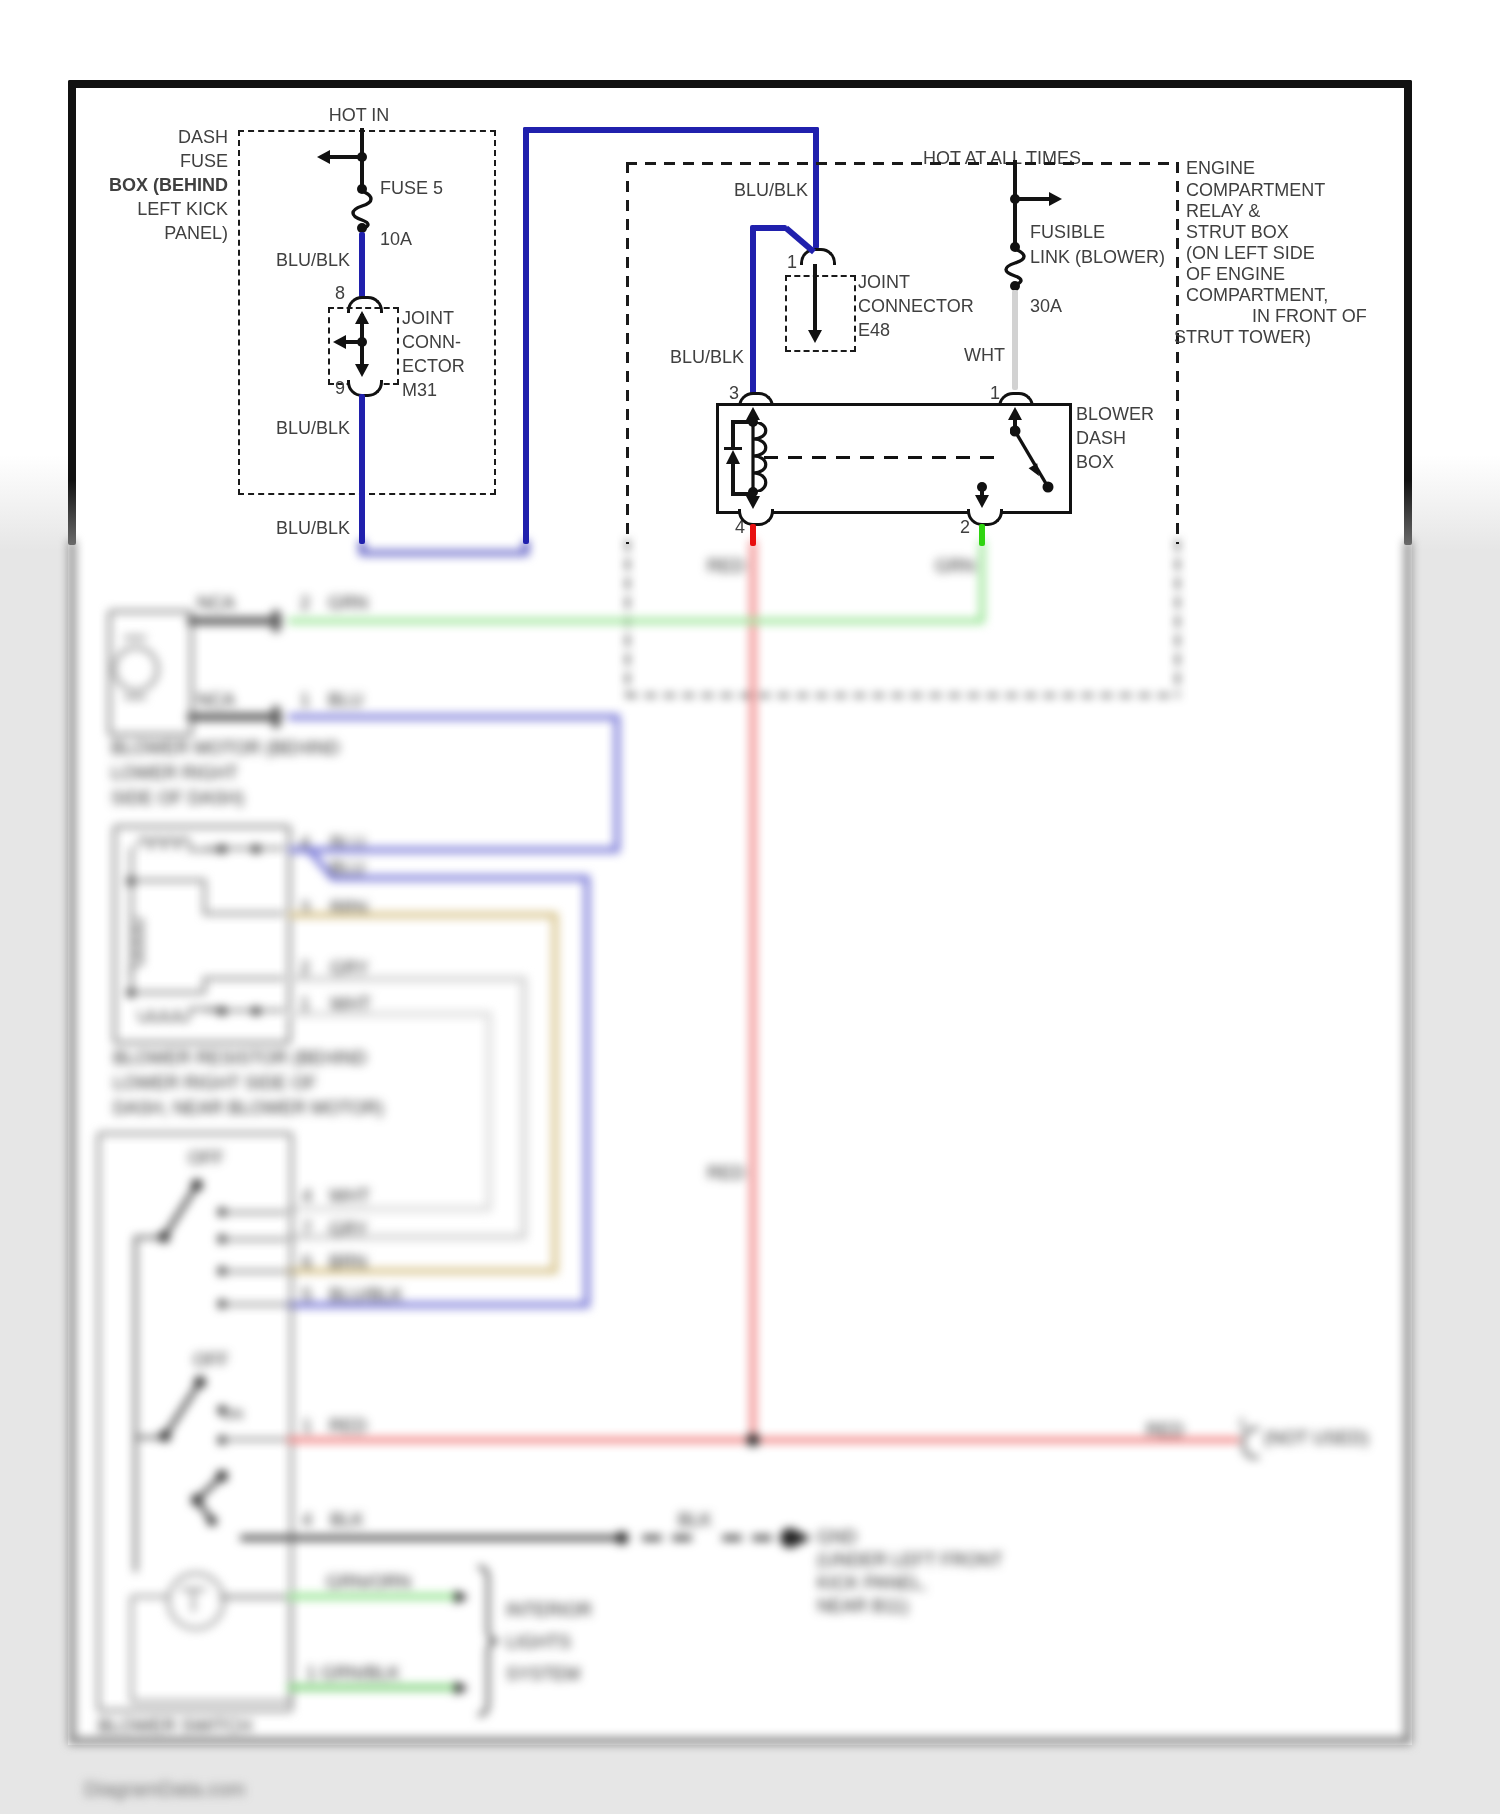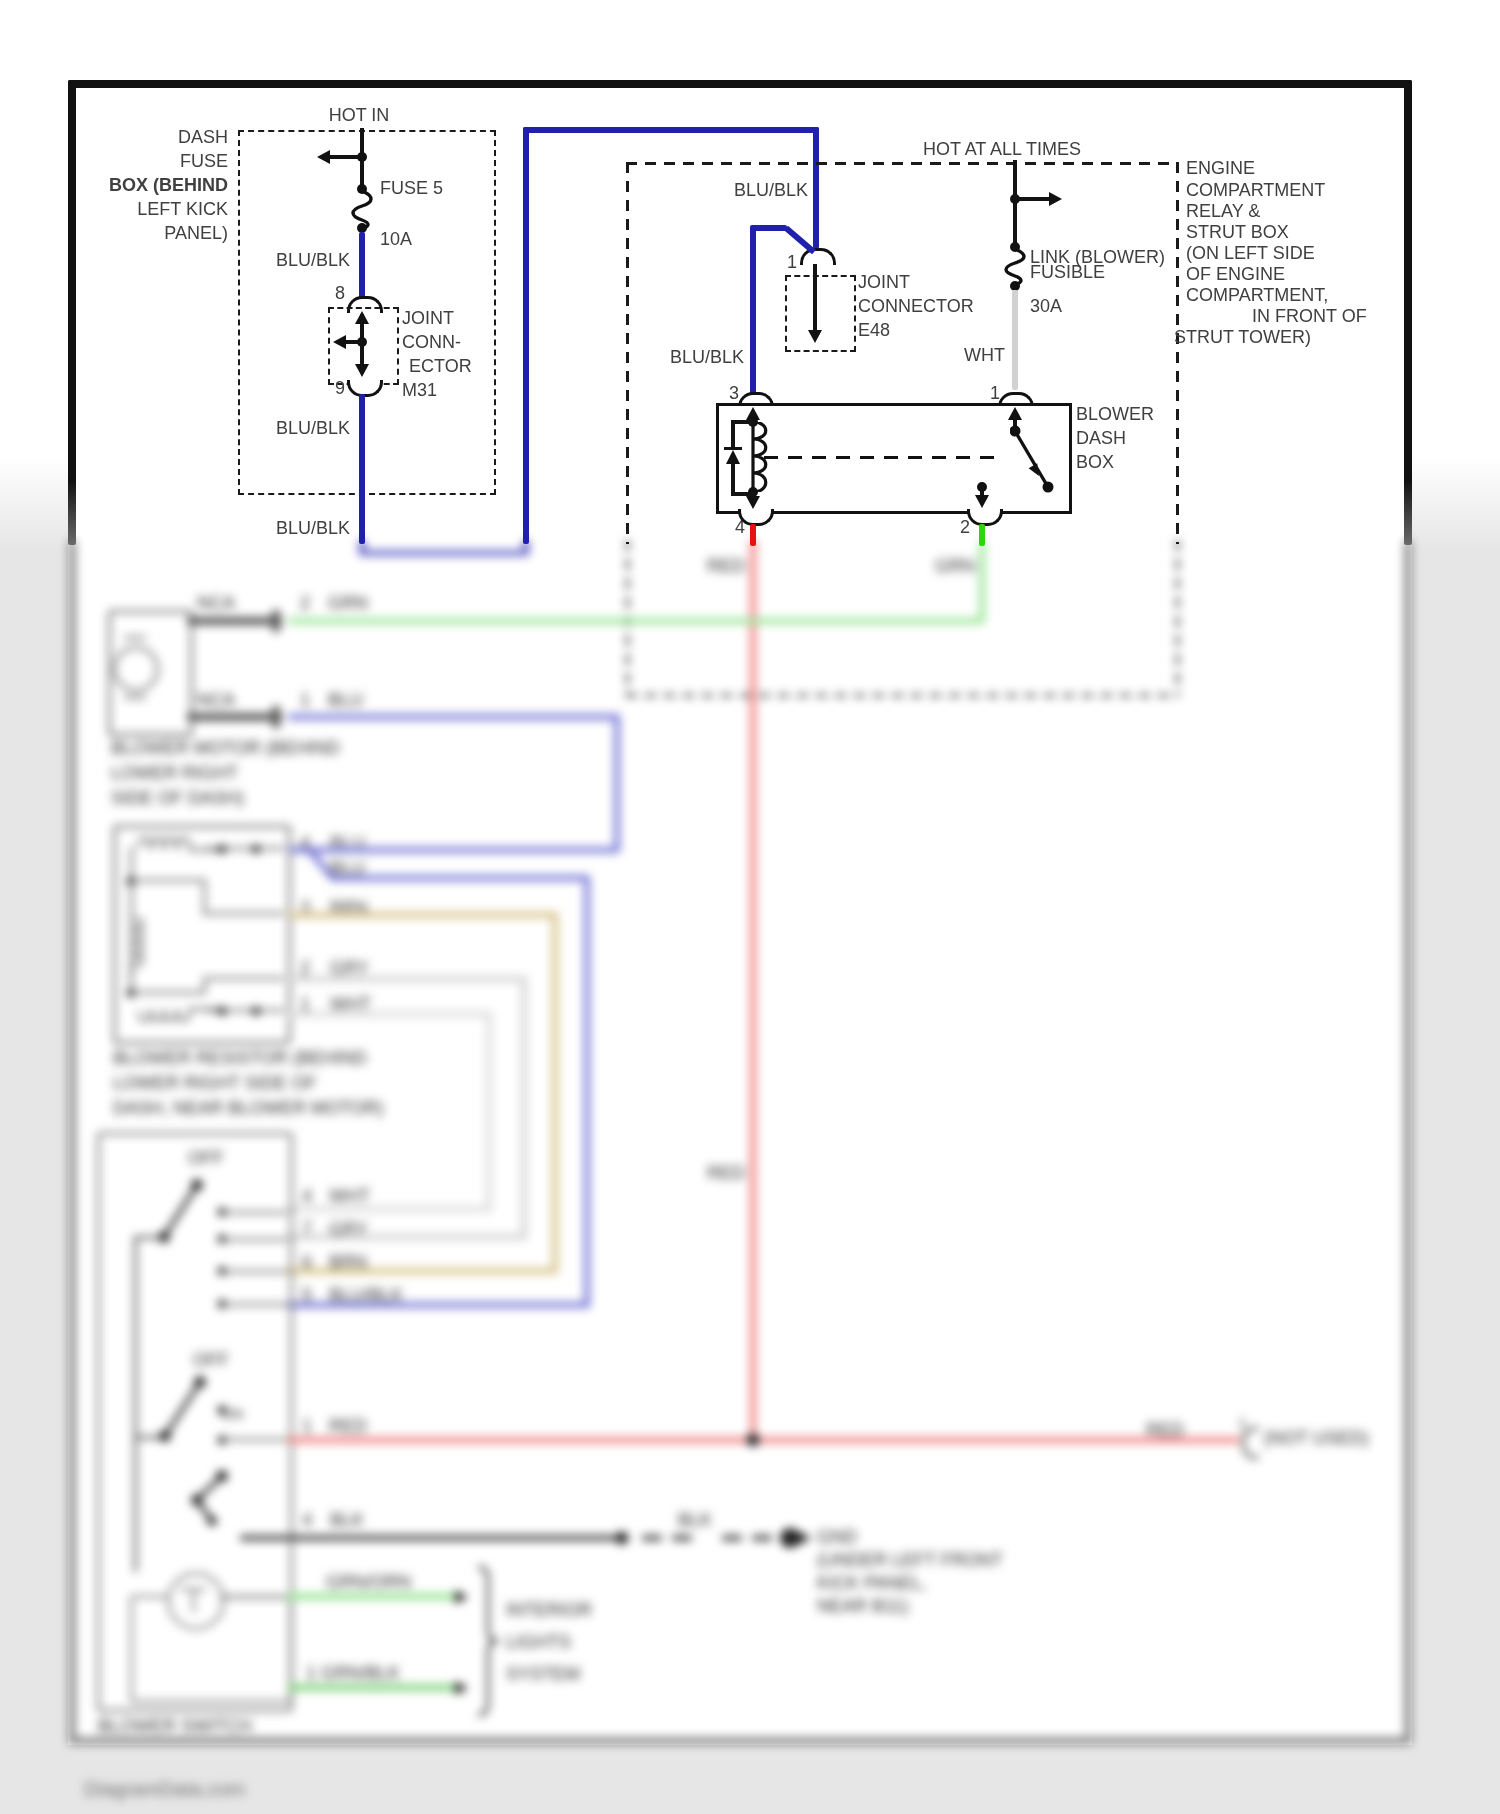--- a/index.html
+++ b/index.html
@@ -270,21 +270,21 @@
     <div class="v" style="left:360px;top:314px;height:58px;"></div>
     <div class="arr-u" style="left:355px;top:311px;"></div>
     <div class="arr-dn" style="left:355px;top:364px;"></div>
     <div class="dot" style="left:362px;top:342px;"></div>
     <div class="h" style="left:341px;top:340px;width:22px;"></div>
     <div class="arr-l" style="left:333px;top:335px;"></div>
     <div class="arc-u" style="left:347px;top:380px;"></div>
     <div class="t tr" style="left:305px;top:378px;width:40px;">9</div>
     <div class="t" style="left:402px;top:308px;">JOINT</div>
     <div class="t" style="left:402px;top:332px;">CONN-</div>
-    <div class="t" style="left:402px;top:356px;margin-left:7px;">ECTOR</div>
+    <div class="t" style="left:402px;top:356px;">ECTOR</div>
     <div class="t" style="left:402px;top:380px;">M31</div>
     <div class="wire" style="left:359px;top:394px;width:6px;height:150px;background:#2020ad;"></div>
     <div class="t tr" style="left:250px;top:418px;width:100px;">BLU/BLK</div>
     <div class="t tr" style="left:250px;top:518px;width:100px;">BLU/BLK</div>
 
     <div class="wire" style="left:523px;top:127px;width:6px;height:417px;background:#2020ad;"></div>
     <div class="wire" style="left:523px;top:127px;width:296px;height:6px;background:#2020ad;"></div>
     <div class="wire" style="left:813px;top:127px;width:6px;height:122px;background:#2020ad;"></div>
     <div class="t tr" style="left:708px;top:180px;width:100px;">BLU/BLK</div>
 
@@ -296,39 +296,39 @@
     <div class="t" style="left:858px;top:272px;">JOINT</div>
     <div class="t" style="left:858px;top:296px;">CONNECTOR</div>
     <div class="t" style="left:858px;top:320px;">E48</div>
     <svg style="position:absolute;left:778px;top:220px;" width="44" height="40" viewBox="0 0 44 40">
         <line x1="8" y1="8" x2="36" y2="32" stroke="#2020ad" stroke-width="6"></line>
       </svg>
     <div class="wire" style="left:753px;top:225px;width:34px;height:6px;background:#2020ad;"></div>
     <div class="wire" style="left:750px;top:225px;width:6px;height:170px;background:#2020ad;"></div>
     <div class="t tr" style="left:644px;top:347px;width:100px;">BLU/BLK</div>
 
-    <div class="t" style="left:923px;top:139px;">HOT AT ALL TIMES</div>
+    <div class="t" style="left:923px;top:148px;">HOT AT ALL TIMES</div>
     <div class="dashx" style="left:626px;top:162px;width:552px;"></div>
     <div class="dashy" style="left:626px;top:162px;height:382px;"></div>
     <div class="dashy" style="left:1176px;top:162px;height:382px;"></div>
     <div class="t" style="left:1186px;top:159px;line-height:1.08;">ENGINE</div>
     <div class="t" style="left:1186px;top:180px;">COMPARTMENT</div>
     <div class="t" style="left:1186px;top:201px;">RELAY &amp;</div>
     <div class="t" style="left:1186px;top:222px;">STRUT BOX</div>
     <div class="t" style="left:1186px;top:243px;">(ON LEFT SIDE</div>
     <div class="t" style="left:1186px;top:264px;">OF ENGINE</div>
     <div class="t" style="left:1186px;top:285px;">COMPARTMENT,</div>
     <div class="t" style="left:1252px;top:306px;">IN FRONT OF</div>
     <div class="t" style="left:1174px;top:327px;">STRUT TOWER)</div>
 
     <div class="v" style="left:1013px;top:160px;height:42px;"></div>
     <div class="dot" style="left:1015px;top:199px;"></div>
     <div class="h" style="left:1015px;top:197px;width:36px;"></div>
     <div class="arr-r" style="left:1049px;top:192px;"></div>
-    <div class="t" style="left:1030px;top:222px;margin-top:40px;">FUSIBLE</div>
+    <div class="t" style="left:1030px;top:222px;">FUSIBLE</div>
     <div class="t" style="left:1030px;top:247px;">LINK (BLOWER)</div>
     <div class="v" style="left:1013px;top:200px;height:46px;"></div>
     <div class="dot" style="left:1015px;top:247px;"></div>
     <svg style="position:absolute;left:1001px;top:249px;" width="28" height="36" viewBox="0 0 28 36">
         <path d="M14,0 C26,5 26,10 14,14 C2,18 2,23 14,27 C22,30 22,33 14,36" stroke="#111" stroke-width="3.4" fill="none"></path>
       </svg>
     <div class="dot" style="left:1015px;top:286px;"></div>
     <div class="t" style="left:1030px;top:296px;">30A</div>
     <div class="wire" style="left:1012px;top:290px;width:6px;height:100px;background:#d2d2d2;"></div>
     <div class="t tr" style="left:925px;top:345px;width:80px;">WHT</div>

